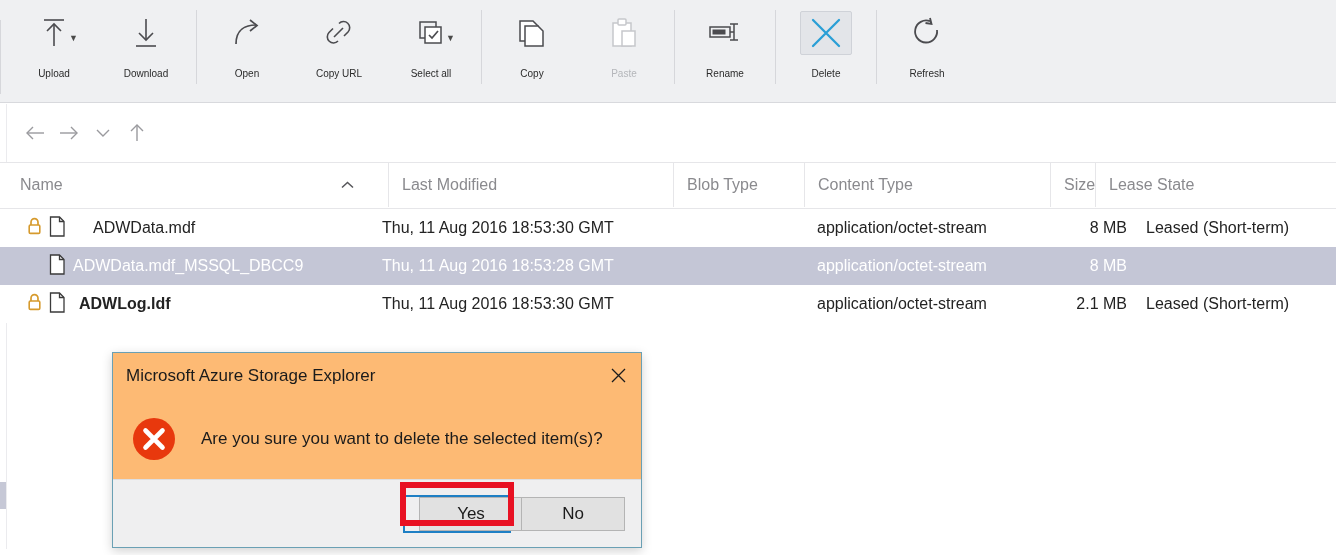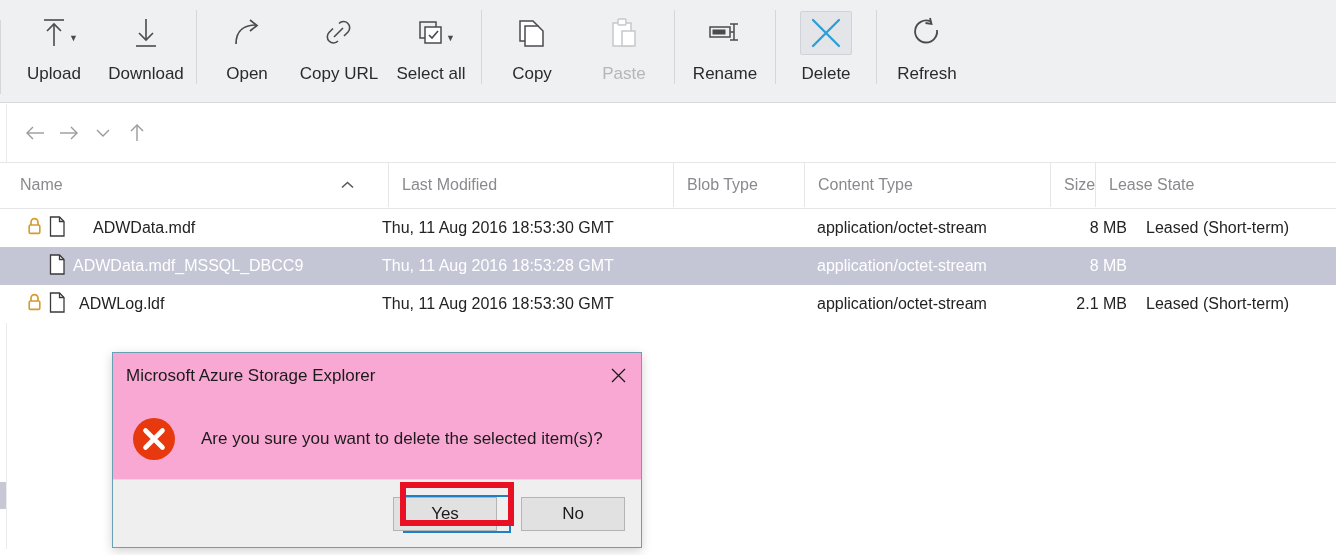--- a/index.html
+++ b/index.html
@@ -68,21 +68,21 @@
     border: 1px solid transparent;
     border-radius: 2px;
     box-sizing: border-box;
   }
   .tb-btn.hovered .tb-icon-box {
     background: #e3e5e9;
     border-color: #cfd2d8;
   }
   .tb-label {
     margin-top: 10px;
-    font-size: 17px;
+    font-size: 10px;
     color: #2b2b2b;
     line-height: 18px;
     white-space: nowrap;
   }
   .tb-btn.disabled .tb-label { color: #b4b6ba; }
   .tb-caret {
     position: absolute;
     font-size: 9px;
     color: #4a4a4a;
   }
@@ -232,21 +232,21 @@
     width: 530px;
     height: 196px;
     box-shadow: 0 3px 10px rgba(0,0,0,0.18);
     pointer-events: none;
   }
   .dialog {
     position: absolute;
     left: 112px; top: 352px;
     width: 530px;
     height: 196px;
-    background: #f9a8d4;
+    background: #fdba74;
     border: 1px solid #6aa0b4;
     box-sizing: border-box;
   }
   .dlg-title {
     position: absolute;
     left: 13px; top: 13px;
     font-size: 17px;
     color: #1b1b1b;
   }
   .dlg-close {
@@ -293,21 +293,21 @@
     border: 1px solid #b4b4b4;
     box-sizing: border-box;
     font-family: "Liberation Sans", sans-serif;
     font-size: 17px;
     color: #1b1b1b;
     cursor: default;
     display: flex;
     align-items: center;
     justify-content: center;
   }
-  .btn-yes { left: 280px; top: 17px; }
+  .btn-yes { left: 306px; top: 17px; }
   .btn-no  { left: 408px; top: 17px; }
   .focus-ring {
     position: absolute;
     left: 290px; top: 15px;
     width: 108px; height: 38px;
     border: 2px solid #1e7fc4;
     box-sizing: border-box;
     pointer-events: none;
   }
   .annot-box {
@@ -545,21 +545,21 @@
       <div class="row">
         <div class="cell name-cell" style="left:7px;width:362px;">
           <span><svg width="15" height="18" viewBox="0 0 15 18">
               <path d="M4 8 V5.2 A3.5 3.5 0 0 1 11 5.2 V8" stroke="#d69a2d" stroke-width="1.7" fill="none"></path>
               <rect x="2.2" y="8" width="10.6" height="8.4" rx="1.2" stroke="#d69a2d" stroke-width="1.6" fill="none"></rect>
             </svg></span>
           <span><svg width="17" height="21" viewBox="0 0 17 21">
               <path d="M1.5 1 H10.5 L15 5.5 V20 H1.5 Z" stroke="#3a3a3a" stroke-width="1.3" fill="#ffffff"></path>
               <path d="M10.5 1 V5.5 H15" stroke="#3a3a3a" stroke-width="1.3" fill="none"></path>
             </svg></span>
-          <span style="margin-left:6px;">ADWLog.ldf</span>
+          <span style="margin-left:6px;font-weight:bold;">ADWLog.ldf</span>
         </div>
         <div class="cell" style="left:369px;width:304px;padding-left:13px;">Thu, 11 Aug 2016 18:53:30 GMT</div>
         <div class="cell" style="left:673px;width:131px;padding-left:13px;"></div>
         <div class="cell" style="left:804px;width:246px;padding-left:13px;">application/octet-stream</div>
         <div class="cell num" style="left:1050px;width:83px;padding-right:6px;">2.1 MB</div>
         <div class="cell" style="left:1133px;width:203px;padding-left:13px;">Leased (Short-term)</div>
       </div>
     </div>
 </div>
 

